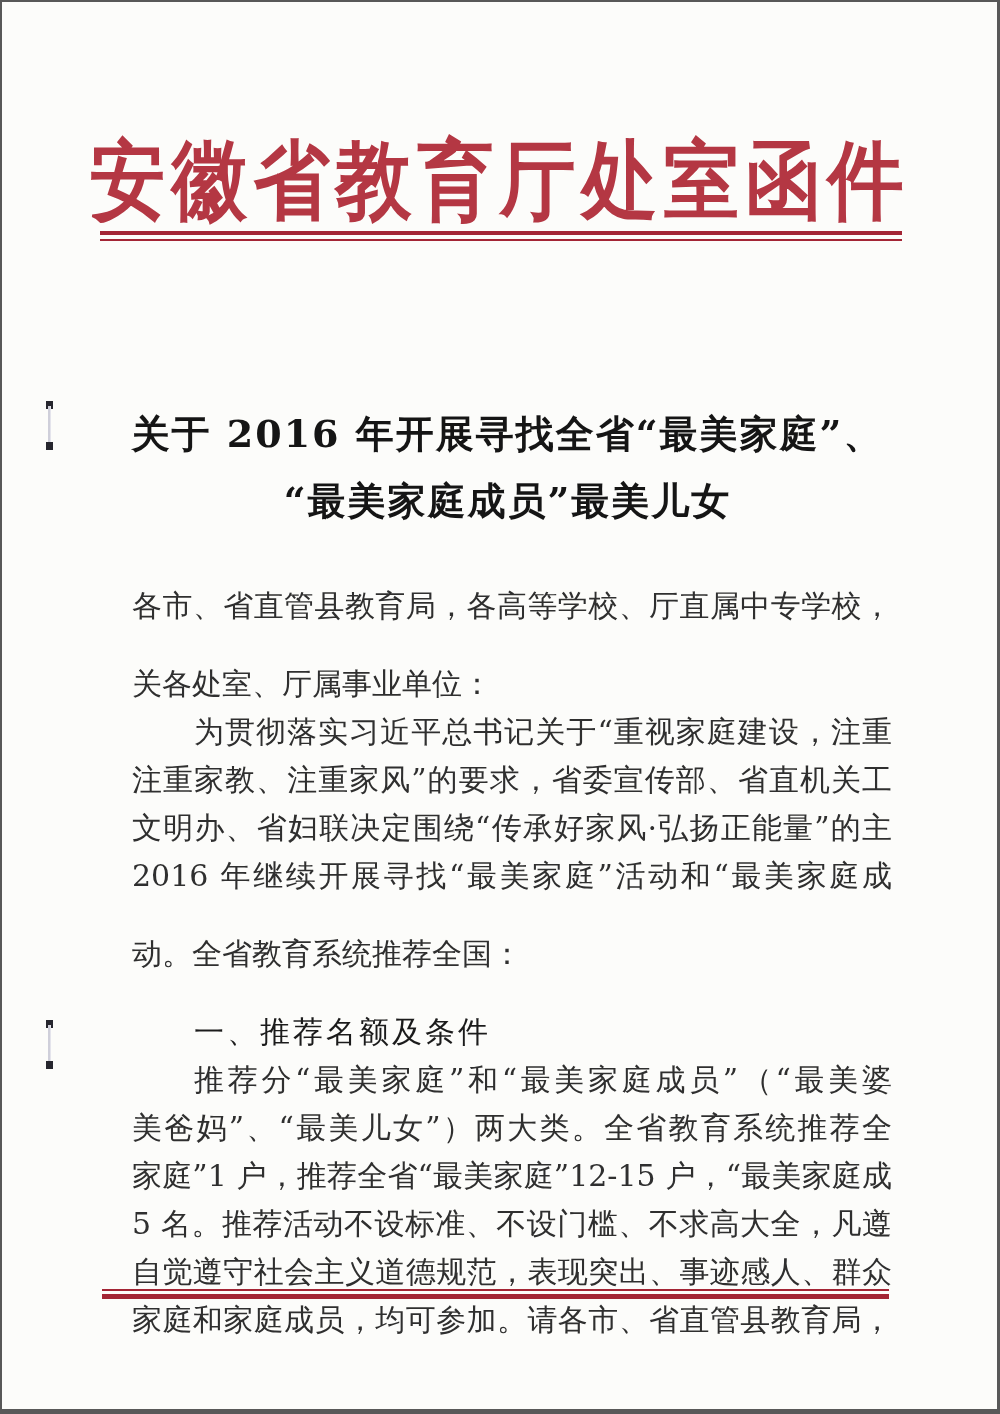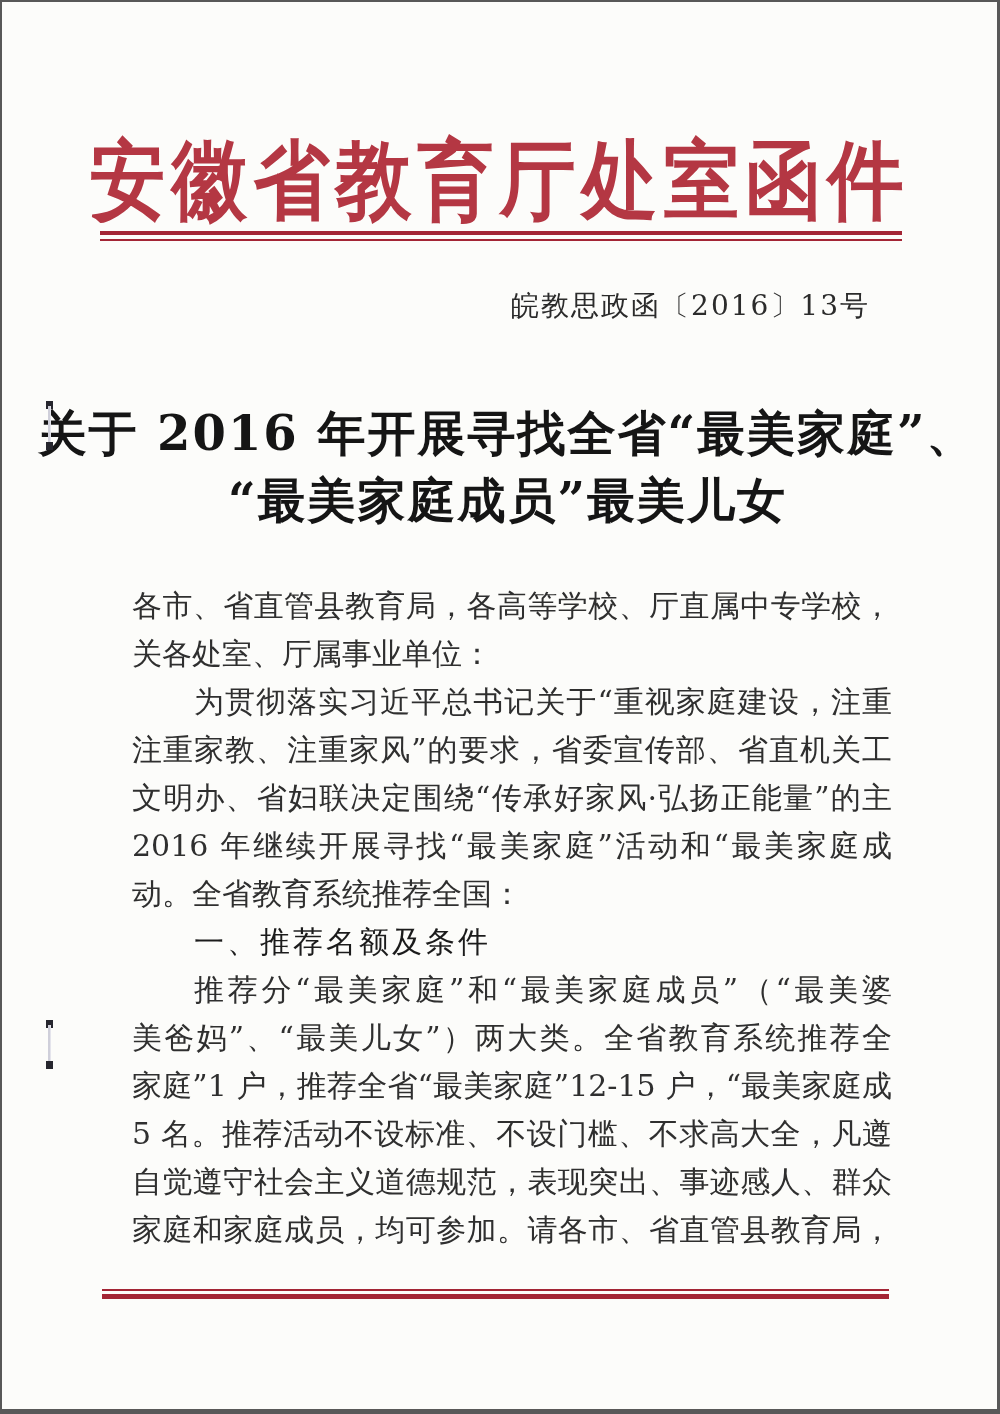--- a/index.html
+++ b/index.html
@@ -42,21 +42,21 @@
     font-size: 28px;
     color: #2b2b2b;
     letter-spacing: 2px;
     white-space: nowrap;
   }
 
   .doc-title {
     position: absolute;
     top: 398px; left: 16px; right: 0;
     text-align: center;
-    font-size: 48px;
+    font-size: 38px;
     font-weight: bold;
     color: #151515;
     line-height: 67px;
     letter-spacing: 2px;
   }
 
   .body-text {
     position: absolute;
     top: 580px; left: 130px;
     width: 760px;
@@ -64,21 +64,21 @@
     color: #2f2f2f;
   }
   .bline {
     height: 48px;
     line-height: 48px;
     text-align: justify;
     text-align-last: justify;
     overflow: hidden;
     white-space: normal;
   }
-  .bline.short  { text-align-last: left; }
+  .bline.short  { text-align-last: left; margin-top: 30px; }
   .bline.indent { text-indent: 62px; }
   .bline.heading {
     font-family: "DejaVu Sans", sans-serif;
     font-weight: normal;
     color: #1b1b1b;
     letter-spacing: 3px;
   }
 
   
   .staple { position: absolute; left: 43px; width: 9px; }
@@ -98,21 +98,20 @@
 </head>
 <body>
 
 <div class="page">
 
   <div class="masthead">安徽省教育厅处室函件</div>
 
   <div class="rule rule-top-thick"></div>
   <div class="rule rule-top-thin"></div>
 
-  <div class="doc-number">皖教思政函〔2016〕13号</div>
 
   <div class="doc-title">
     <div>关于 2016 年开展寻找全省“最美家庭”、</div>
     <div>“最美家庭成员”最美儿女</div>
   </div>
 
   <div class="body-text">
     <div class="bline">各市、省直管县教育局，各高等学校、厅直属中专学校，委厅机</div>
     <div class="bline short">关各处室、厅属事业单位：</div>
     <div class="bline indent">为贯彻落实习近平总书记关于“重视家庭建设，注重家庭、</div>

